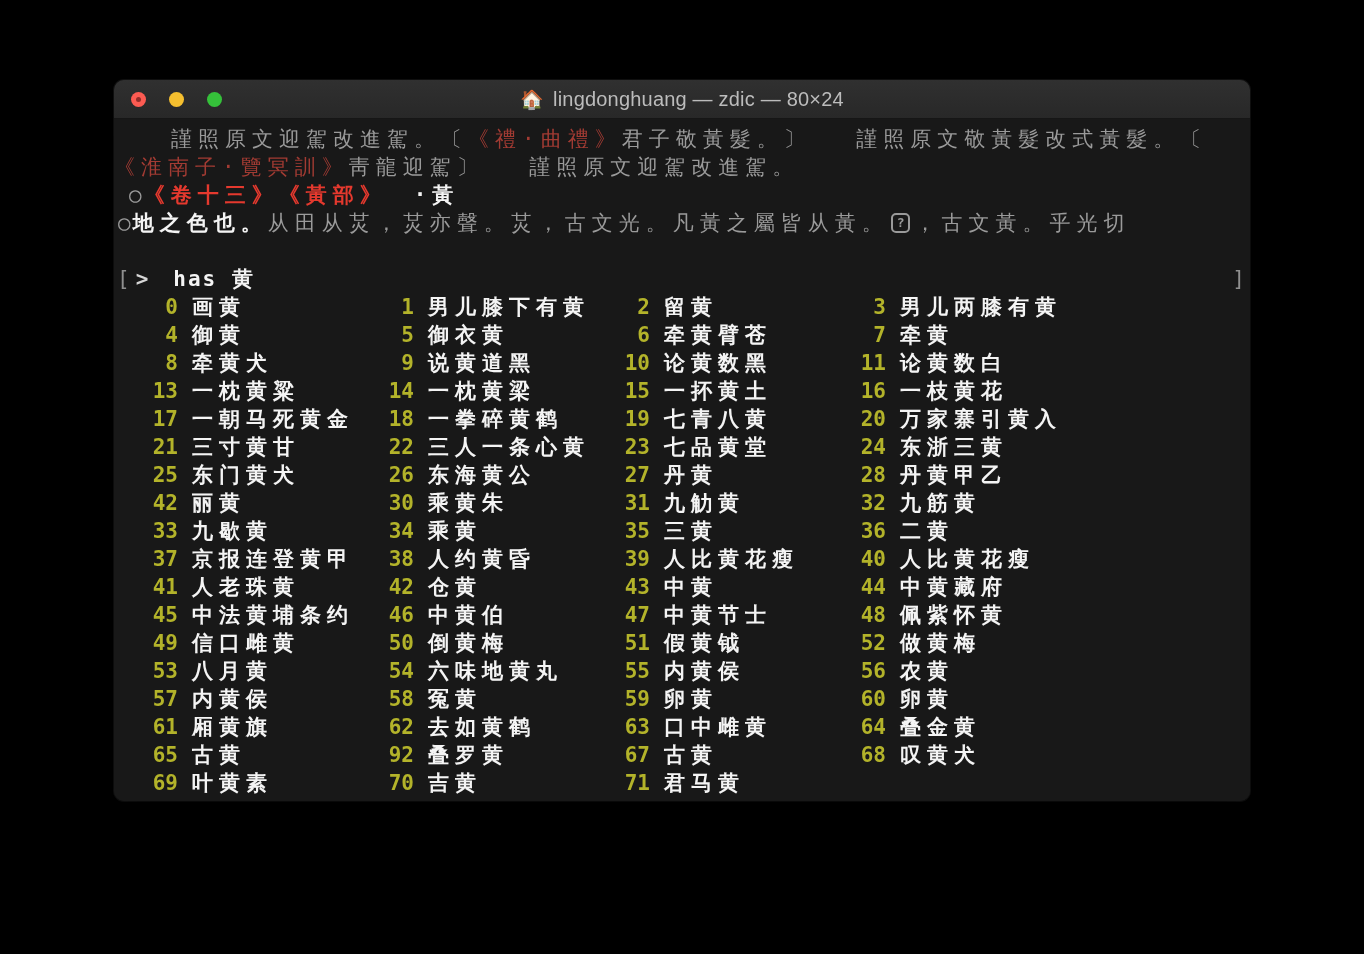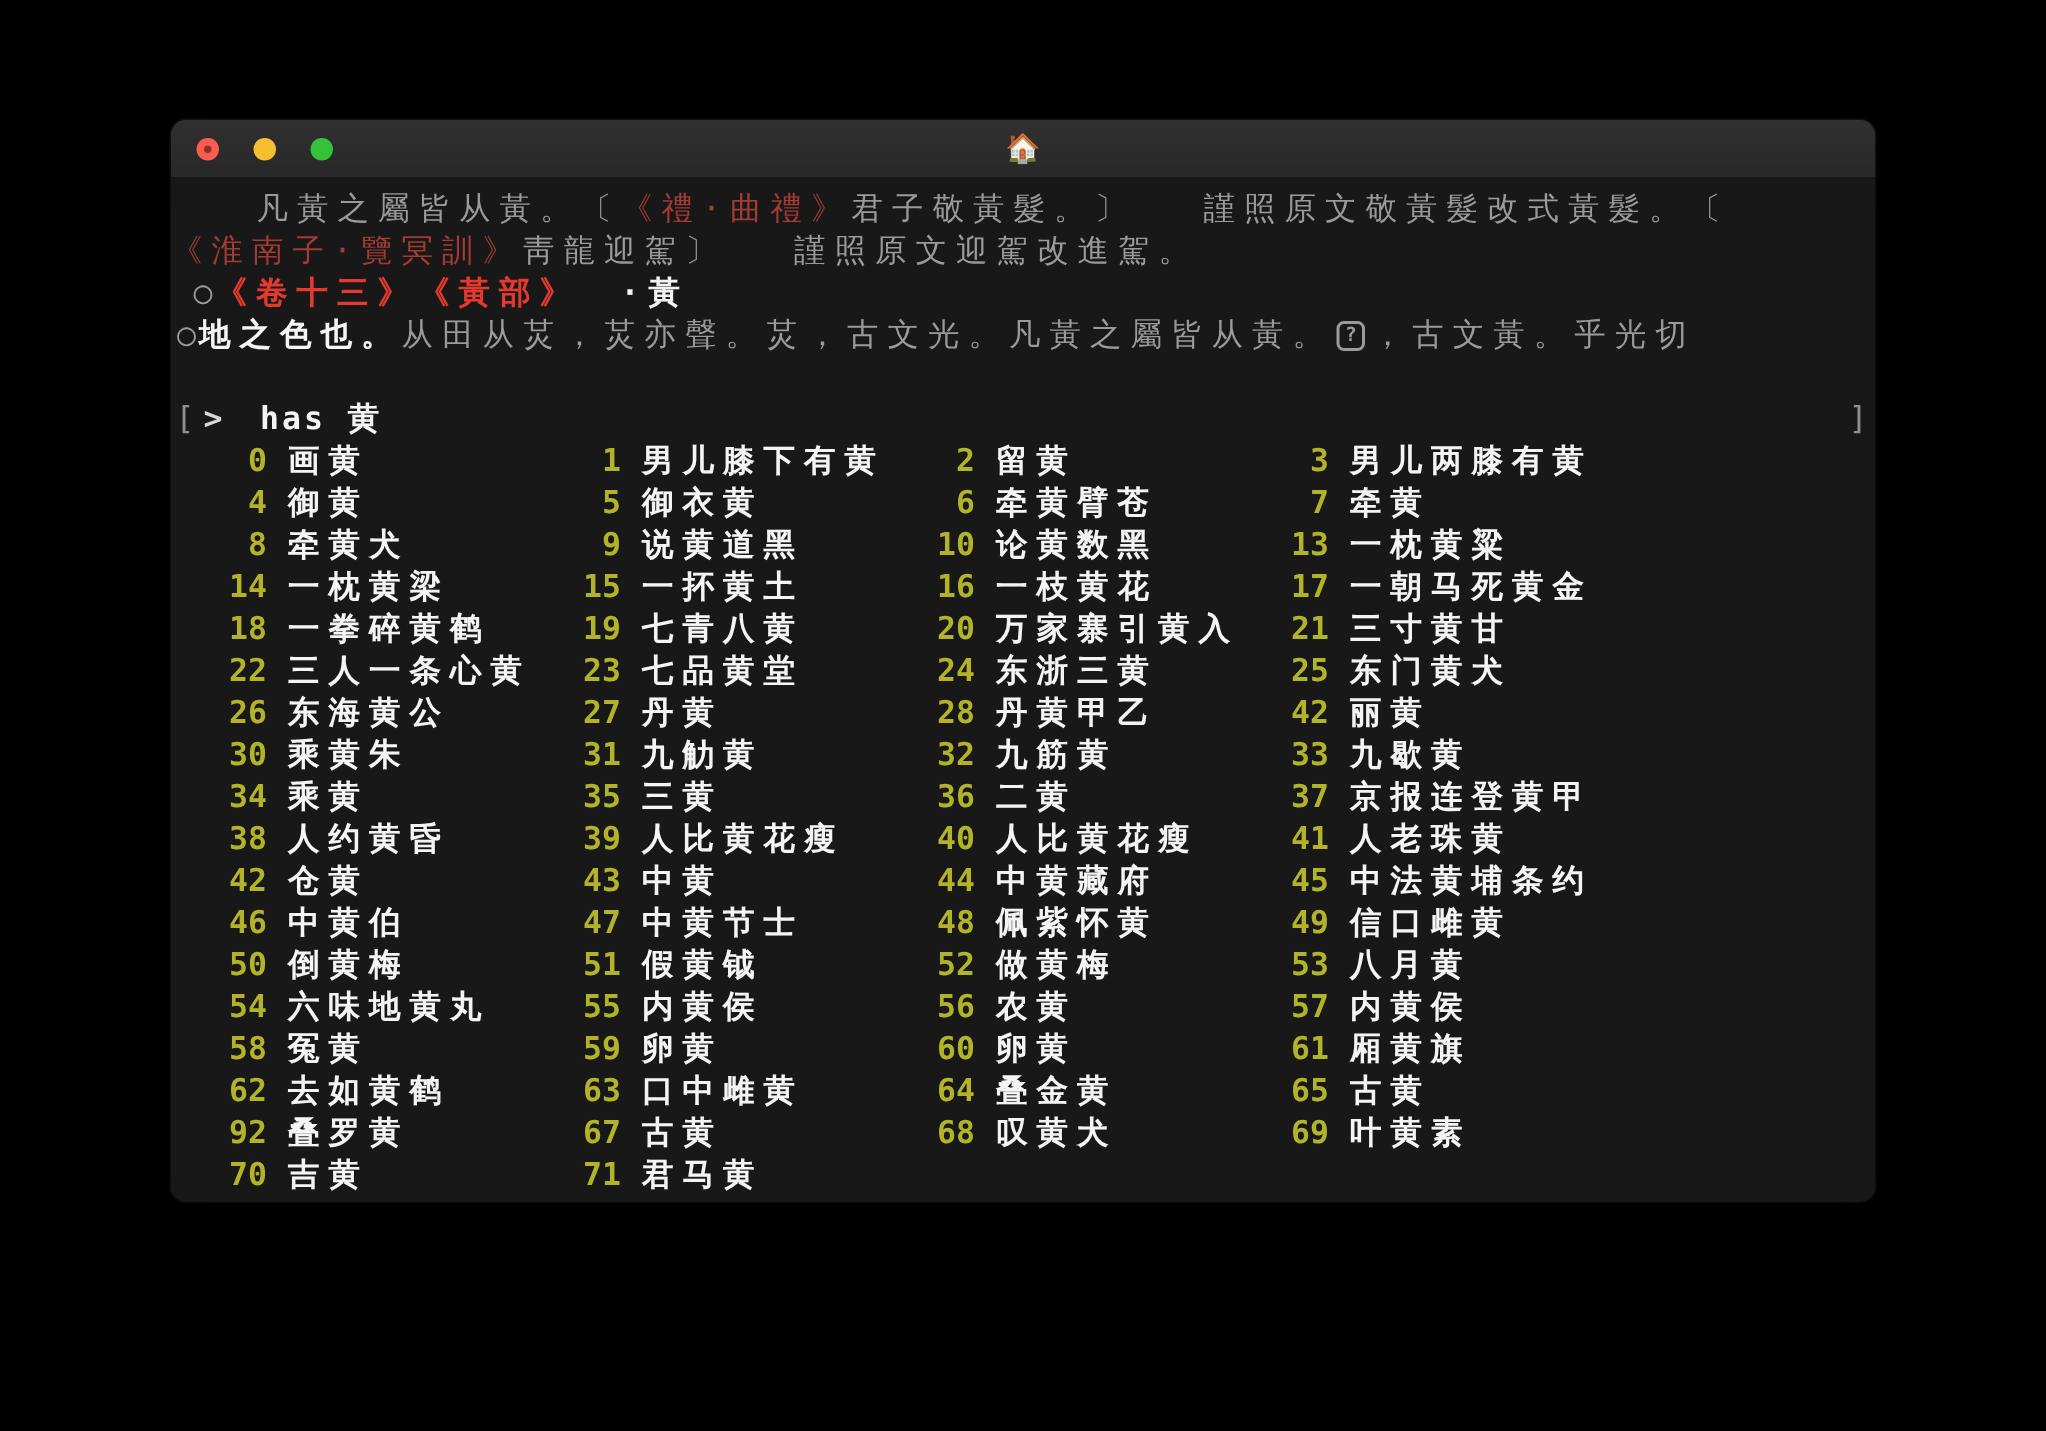--- a/index.html
+++ b/index.html
@@ -58,26 +58,27 @@
   <div class="titlebar">
     <div class="lights">
       <div class="tl" style="background: rgb(252, 91, 82);">
           <span class="dot"></span>
         </div>
       <div class="tl" style="background: rgb(245, 191, 47);"></div>
       <div class="tl" style="background: rgb(53, 193, 58);"></div>
     </div>
     <div class="titletext">
       <span class="titleicon">🏠</span>
+      <span>lingdonghuang — zdic — 80×24</span>
     </div>
   </div>
 
   <div class="term" style="background: rgb(24, 24, 24);">
     <div id="header-lines">
-        <div class="line" style="padding-left: 57px;"><span class="seg seg-dim">凡黃之屬皆从黃。〔</span><span class="seg seg-dark-red">《禮·曲禮》</span><span class="seg seg-dim">君子敬黃髮。〕　 謹照原文敬黃髮改式黃髮。〔</span></div>
+        <div class="line" style="padding-left: 57px;"><span class="seg seg-dim">謹照原文迎駕改進駕。〔</span><span class="seg seg-dark-red">《禮·曲禮》</span><span class="seg seg-dim">君子敬黃髮。〕　 謹照原文敬黃髮改式黃髮。〔</span></div>
         <div class="line" style=""><span class="seg seg-dark-red">《淮南子·覽冥訓》</span><span class="seg seg-dim">靑龍迎駕〕　 謹照原文迎駕改進駕。</span></div>
         <div class="line" style="padding-left: 13px;"><span class="marker">○</span><span class="seg seg-bright-red">《卷十三》《黃部》</span><span class="seg seg-white-bold">　·黃</span></div>
         <div class="line" style="padding-left: 2px;"><span class="marker">○</span><span class="seg seg-white-bold">地之色也。</span><span class="seg seg-dim">从田从炗，炗亦聲。炗，古文光。凡黃之屬皆从黃。</span><span class="seg seg-tofu">?</span><span class="seg seg-dim">，古文黃。乎光切</span></div>
       </div>
 
     <div class="blank"></div>
 
     <div class="promptline">
       <span class="bracket">[</span>
       <span class="pointer">&gt;</span>
@@ -125,20 +126,24 @@
         </div>
         <div class="result">
           <span class="num">9</span>
           <span class="termtext cjk">说黄道黑</span>
         </div>
         <div class="result">
           <span class="num">10</span>
           <span class="termtext cjk">论黄数黑</span>
         </div>
         <div class="result">
+          <span class="num">11</span>
+          <span class="termtext cjk">论黄数白</span>
+        </div>
+        <div class="result">
           <span class="num">13</span>
           <span class="termtext cjk">一枕黄粱</span>
         </div>
         <div class="result">
           <span class="num">14</span>
           <span class="termtext cjk">一枕黄梁</span>
         </div>
         <div class="result">
           <span class="num">15</span>
           <span class="termtext cjk">一抔黄土</span>

